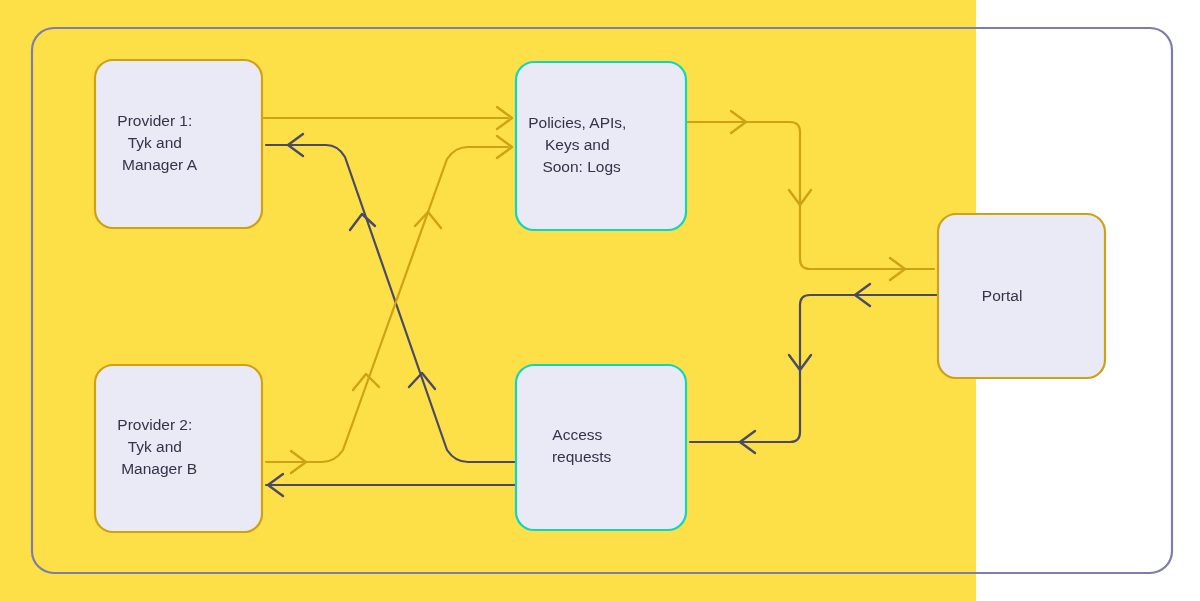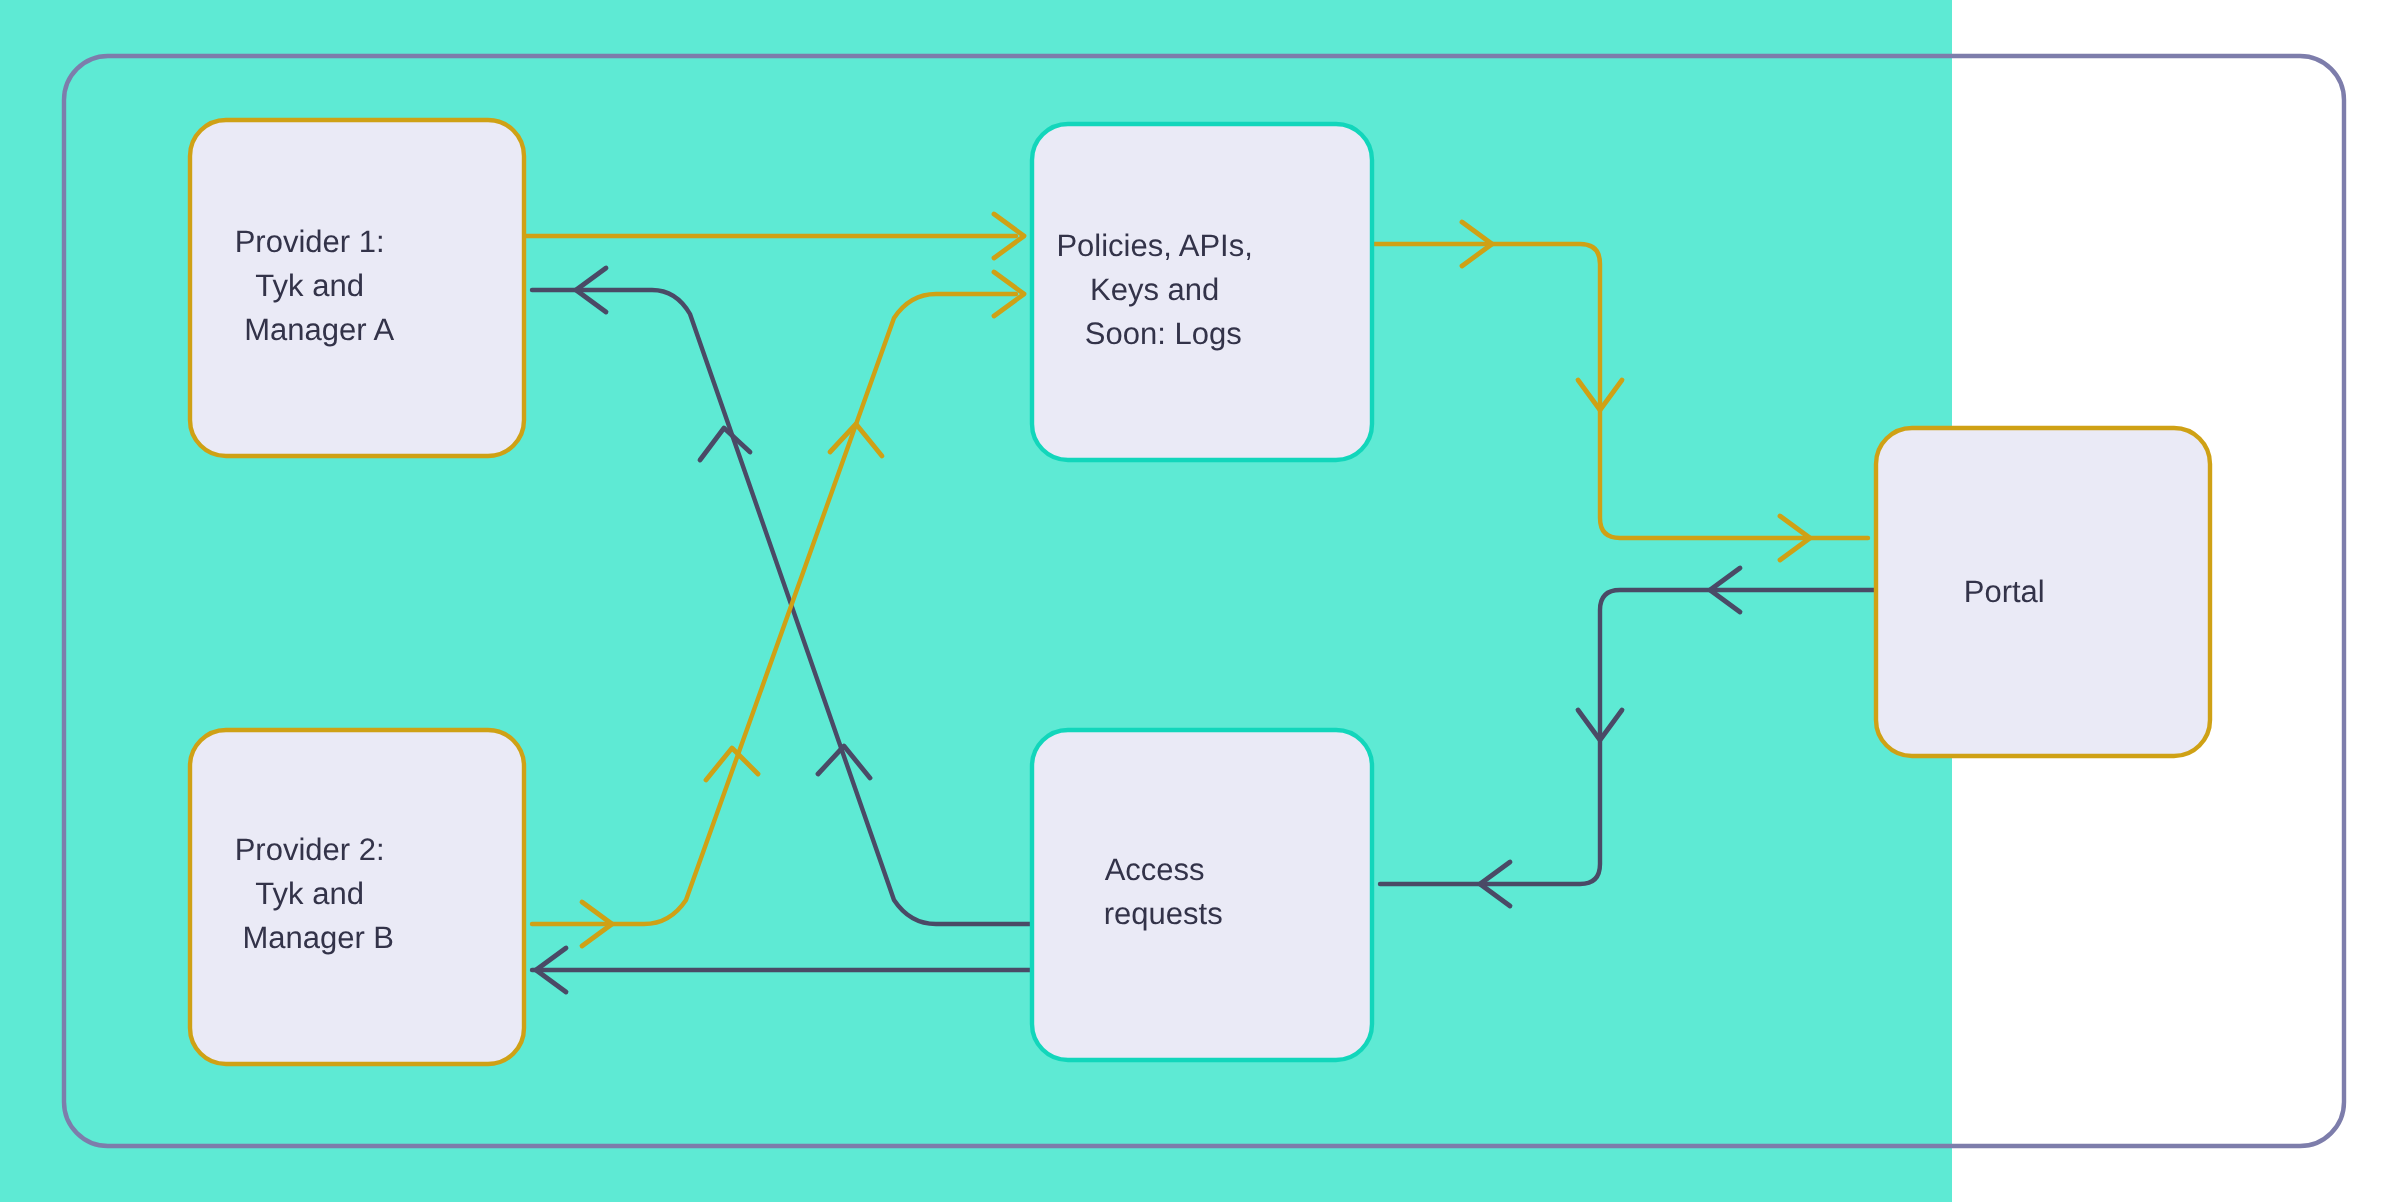--- a/index.html
+++ b/index.html
@@ -11,21 +11,21 @@
   body {
     width: 1200px;
     height: 601px;
     font-family: "Liberation Sans", "DejaVu Sans", sans-serif;
     overflow: hidden;
   }
   #diagram-root {
     position: relative;
     width: 976px;
     height: 601px;
-    background: #5eead4;
+    background: #fde047;
   }
   svg#diagram-canvas {
     display: block;
     width: 1200px;
     height: 601px;
   }
   .node-label {
     font-family: "Liberation Sans", "DejaVu Sans", sans-serif;
     font-size: 15.5px;
     fill: #333349;

